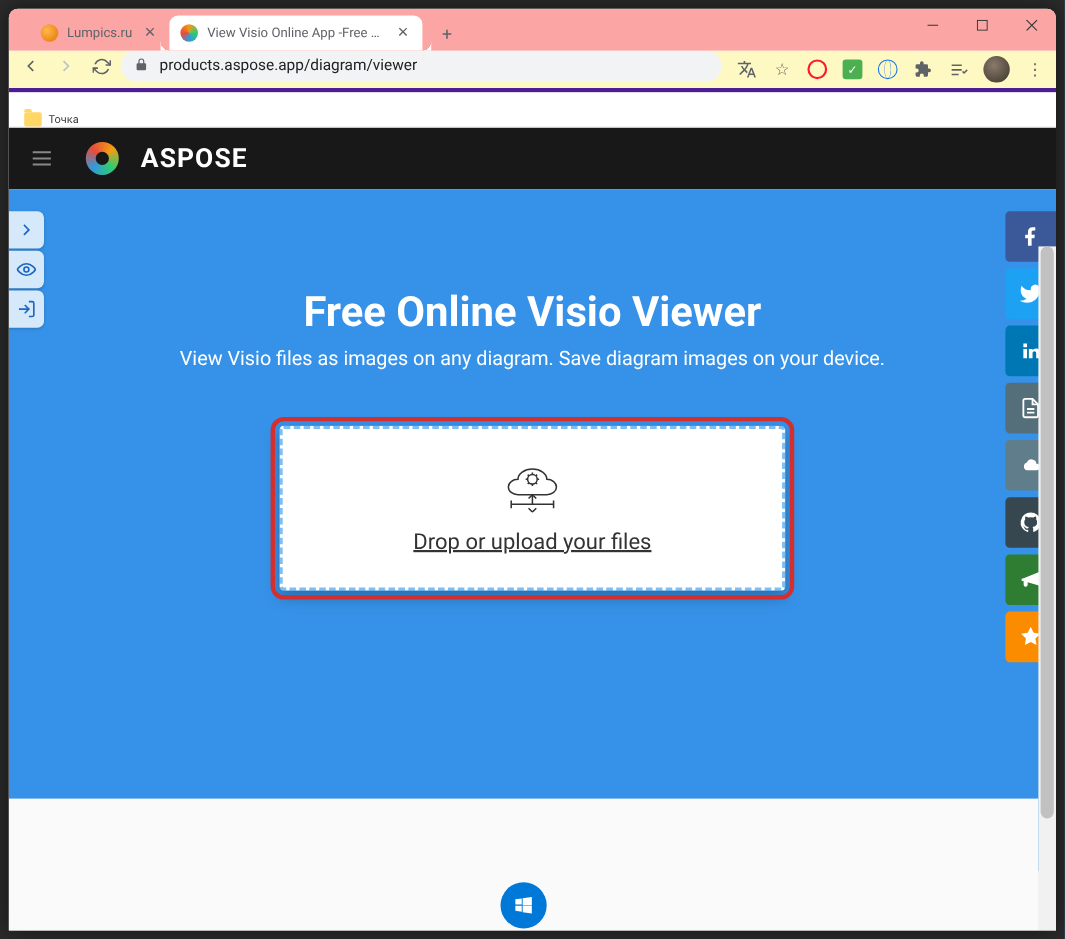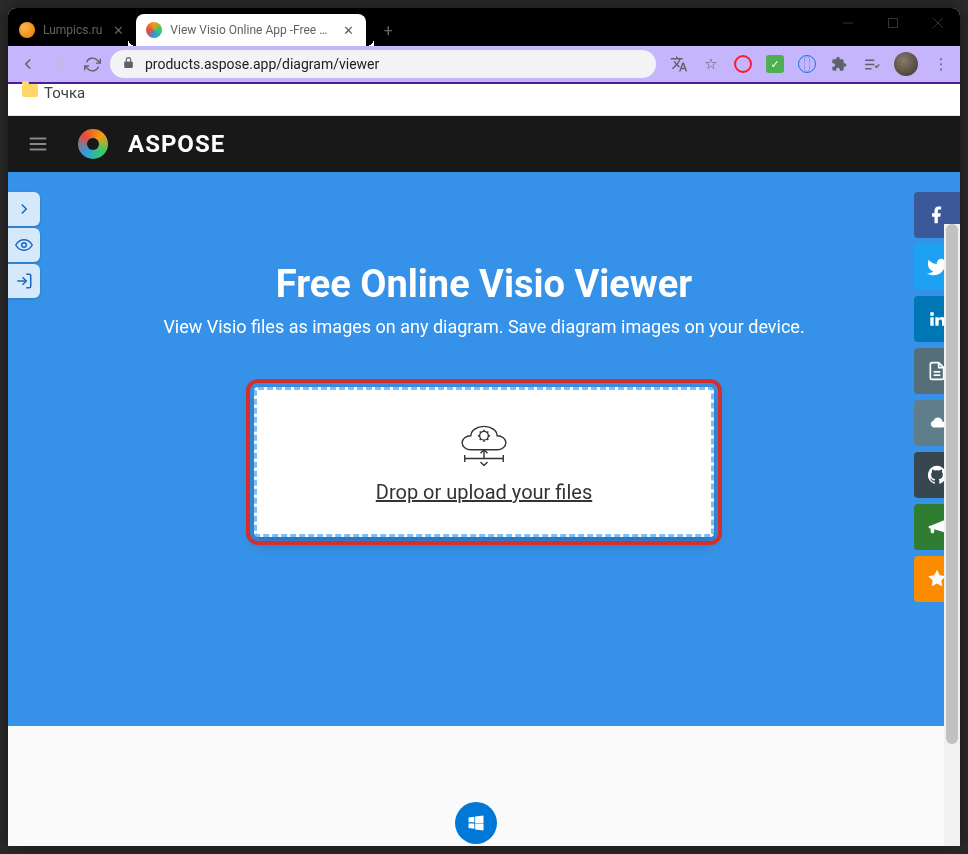--- a/index.html
+++ b/index.html
@@ -1,49 +1,49 @@
 <!DOCTYPE html>
 <html><head>
 <meta charset="utf-8">
 <style>
 * { margin: 0; padding: 0; box-sizing: border-box; }
 body { font-family: -apple-system, BlinkMacSystemFont, "Segoe UI", Roboto, sans-serif; background: #2b2b2b; width: 968px; height: 854px; overflow: hidden; position: relative; }
 
 .window { position: absolute; top: 8px; left: 8px; right: 8px; bottom: 8px; background: #fff; border-radius: 8px 8px 0 0; overflow: hidden; box-shadow: 0 0 20px rgba(0,0,0,0.5); display: flex; flex-direction: column; }
 
-.titlebar { height: 38px; background: #000000; display: flex; align-items: flex-end; padding: 0 1px; position: relative; }
+.titlebar { height: 38px; background: #fca5a5; display: flex; align-items: flex-end; padding: 0 19px; position: relative; }
 .tab { height: 32px; display: flex; align-items: center; padding: 0 10px; gap: 8px; font-size: 12px; color: #5f6368; max-width: 230px; border-radius: 8px 8px 0 0; position: relative; }
 .tab.active { background: #fff; }
 .tab.active::before, .tab.active::after { content: ""; position: absolute; bottom: 0; width: 8px; height: 8px; background: radial-gradient(circle at top left, transparent 8px, #fff 8px); }
 .tab.active::before { left: -8px; transform: scaleX(-1); }
 .tab.active::after { right: -8px; }
 .tab-favicon { width: 16px; height: 16px; flex-shrink: 0; border-radius: 50%; }
 .favicon-lumpics { background: radial-gradient(circle at 35% 35%, #ffb84d, #e67300); }
 .favicon-aspose { background: conic-gradient(#f39c12, #2ecc71, #3498db, #e74c3c, #f39c12); }
 .tab-title { white-space: nowrap; overflow: hidden; text-overflow: ellipsis; flex: 1; }
 .tab-close { width: 16px; height: 16px; display: flex; align-items: center; justify-content: center; font-size: 13px; color: #5f6368; border-radius: 50%; }
 .new-tab { width: 28px; height: 28px; display: flex; align-items: center; justify-content: center; font-size: 16px; color: #5f6368; margin-left: 8px; margin-bottom: 2px; }
 .window-controls { position: absolute; right: 0; top: 0; display: flex; }
 .win-btn { width: 45px; height: 30px; display: flex; align-items: center; justify-content: center; color: #333; }
 .win-btn svg { width: 10px; height: 10px; }
 
-.addressbar { height: 38px; background: #c4b5fd; display: flex; align-items: center; padding: 0 6px; gap: 4px; border-bottom: 2px solid #4c1d95; }
+.addressbar { height: 38px; background: #fef9c3; display: flex; padding: 0 6px; gap: 4px; border-bottom: 4px solid #4c1d95; }
 .nav-btn { width: 28px; height: 28px; display: flex; align-items: center; justify-content: center; color: #5f6368; border-radius: 50%; }
 .nav-btn.disabled { color: #bdc1c6; }
 .url-box { flex: 1; height: 28px; background: #f1f3f4; border-radius: 14px; display: flex; align-items: center; padding: 0 12px; gap: 10px; font-size: 14px; color: #202124; }
 .url-box .lock { color: #5f6368; }
 .ext-icons { display: flex; align-items: center; gap: 14px; padding: 0 4px 0 10px; }
 .ext-icon { width: 18px; height: 18px; display: flex; align-items: center; justify-content: center; color: #5f6368; font-size: 15px; }
 .ext-opera { width: 18px; height: 18px; border-radius: 50%; border: 2px solid #ff1b2d; }
 .ext-check { width: 18px; height: 18px; background: #4caf50; border-radius: 3px; color: #fff; font-size: 11px; display: flex; align-items: center; justify-content: center; }
 .ext-globe { width: 18px; height: 18px; border-radius: 50%; border: 1.5px solid #1a73e8; position: relative; }
 .ext-globe::after { content: ""; position: absolute; inset: 0; border-radius: 50%; border-left: 1.5px solid #1a73e8; border-right: 1.5px solid #1a73e8; transform: scaleX(0.4); }
 .avatar { width: 24px; height: 24px; border-radius: 50%; background: radial-gradient(circle at 40% 35%, #8a7a6a, #3a342c); }
 
-.bookmarks { height: 32px; background: #fff; display: flex; align-items: flex-start; padding: 0 14px; gap: 6px; border-bottom: 1px solid #e8e8e8; font-size: 15px; color: #3c4043; }
+.bookmarks { height: 32px; background: #fff; display: flex; align-items: flex-end; padding: 0 14px; gap: 6px; border-bottom: 1px solid #e8e8e8; font-size: 10px; color: #3c4043; }
 .bm-folder { width: 16px; height: 13px; background: #ffd766; border-radius: 2px; position: relative; }
 .bm-folder::before { content:""; position:absolute; top:-3px; left:0; width:7px; height:3px; background:#ffd766; border-radius:2px 2px 0 0; }
 
 .content { flex: 1; position: relative; overflow: hidden; background: #f0f0f0; }
 
 .page-header { height: 56px; background: #181818; display: flex; align-items: center; padding: 0 10px; gap: 20px; }
 .hamburger { width: 40px; height: 40px; display: flex; align-items: center; justify-content: center; }
 .hamburger svg { width: 22px; height: 22px; }
 .logo { display: flex; align-items: center; gap: 20px; }
 .logo-text { color: #fff; font-weight: 700; font-size: 24px; letter-spacing: 1px; }

